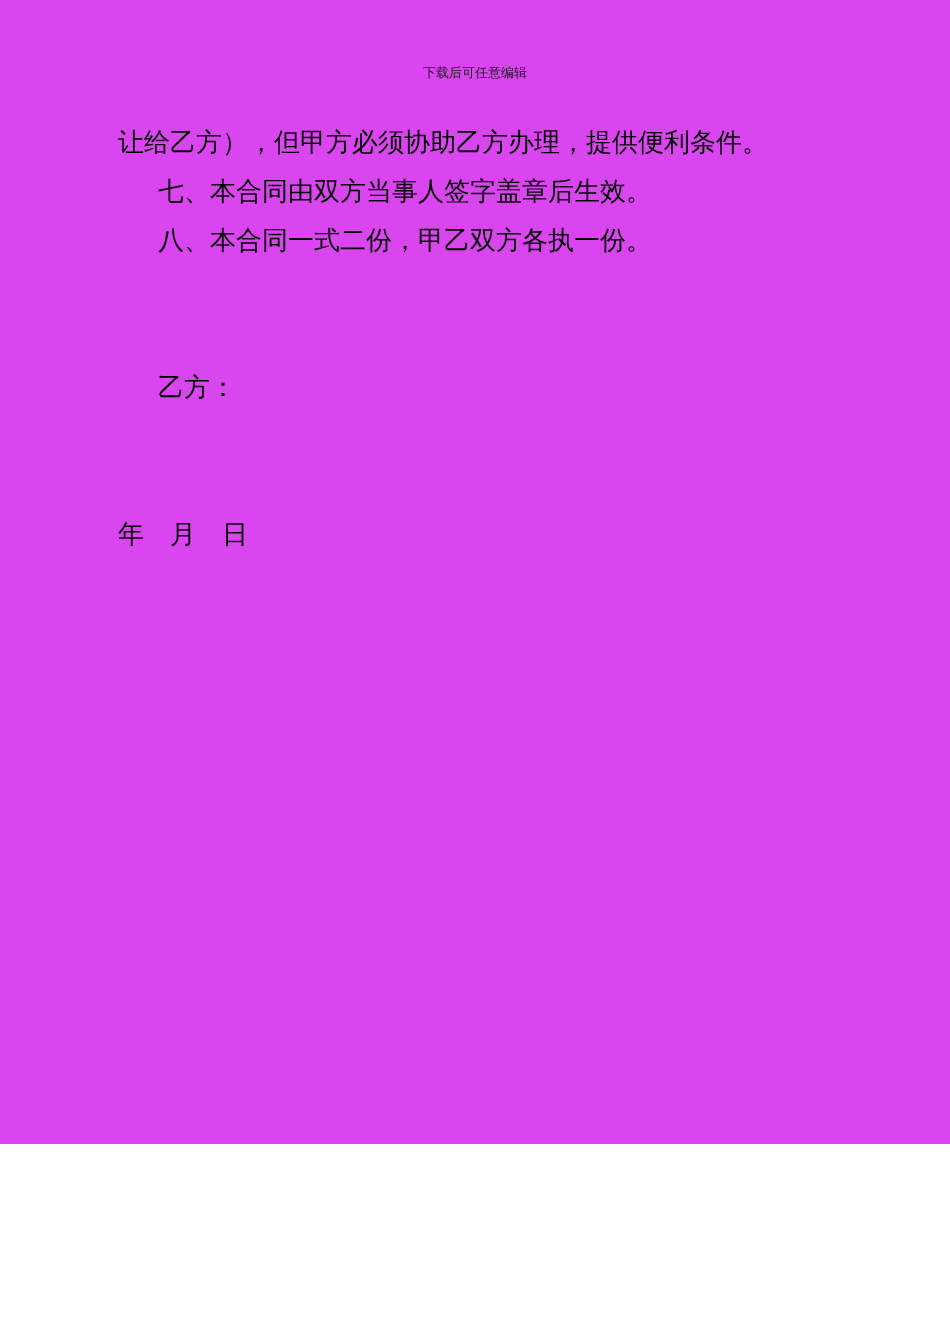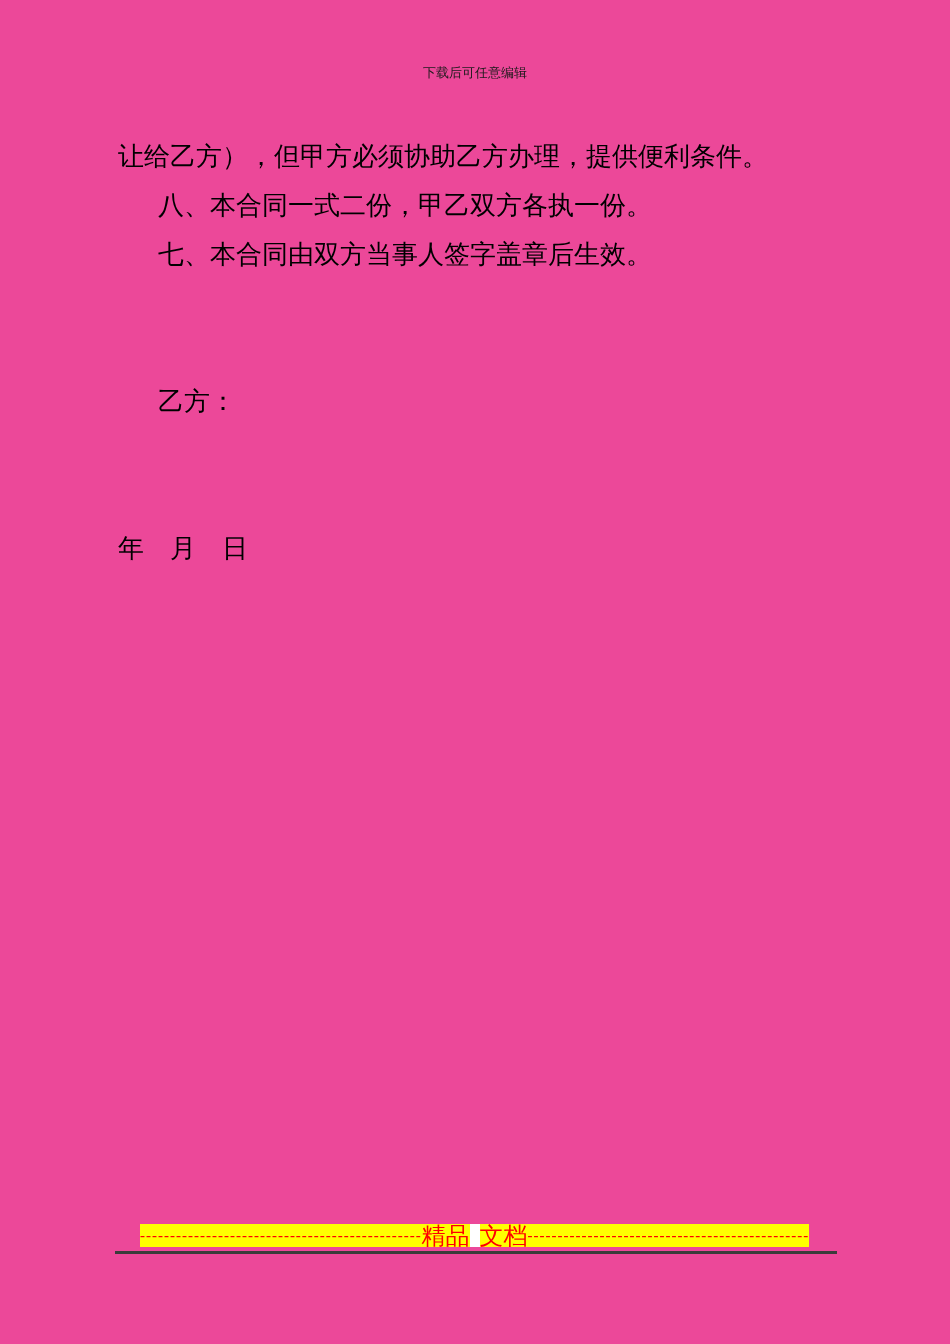--- a/index.html
+++ b/index.html
@@ -3,38 +3,38 @@
 <meta charset="utf-8">
 <style>
   html, body {
     margin: 0;
     padding: 0;
     background: #ffffff;
   }
   .page {
     position: relative;
     width: 950px;
-    height: 1344px;
-    background: #ec4899;
+    height: 1144px;
+    background: #d946ef;
     overflow: hidden;
-    font-family: Liberation Serif, serif;
+    font-family: Liberation Mono, monospace;
     color: #000000;
   }
   .header-note {
     position: absolute;
     top: 64px;
     left: 0;
     right: 0;
     text-align: center;
     font-size: 13px;
     color: #1a1a1a;
   }
   .content {
     position: absolute;
-    top: 132px;
+    top: 120px;
     left: 118px;
     width: 724px;
     font-size: 26px;
     line-height: 49px;
     text-align: justify;
   }
   .content p {
     margin: 0;
     padding: 0;
   }
@@ -99,22 +99,22 @@
 </style>
 </head>
 <body>
 
 <div class="page">
 
   <div class="header-note">下载后可任意编辑</div>
 
   <div class="content">
     <p class="line">让给乙方），但甲方必须协助乙方办理，提供便利条件。</p>
+    <p class="line indent">七、本合同由双方当事人签字盖章后生效。</p>
     <p class="line indent">八、本合同一式二份，甲乙双方各执一份。</p>
-    <p class="line indent">七、本合同由双方当事人签字盖章后生效。</p>
     <p class="line indent party-b-line">乙方：</p>
     <p class="line date-line">年　月　日</p>
   </div>
 
   <div class="footer-band">
     <span class="dashes dashes-left">--------------------------------------------------------------------------------</span>
     <span class="footer-word">精品</span>
     <span class="footer-space"></span>
     <span class="footer-word">文档</span>
     <span class="dashes dashes-right">--------------------------------------------------------------------------------</span>

